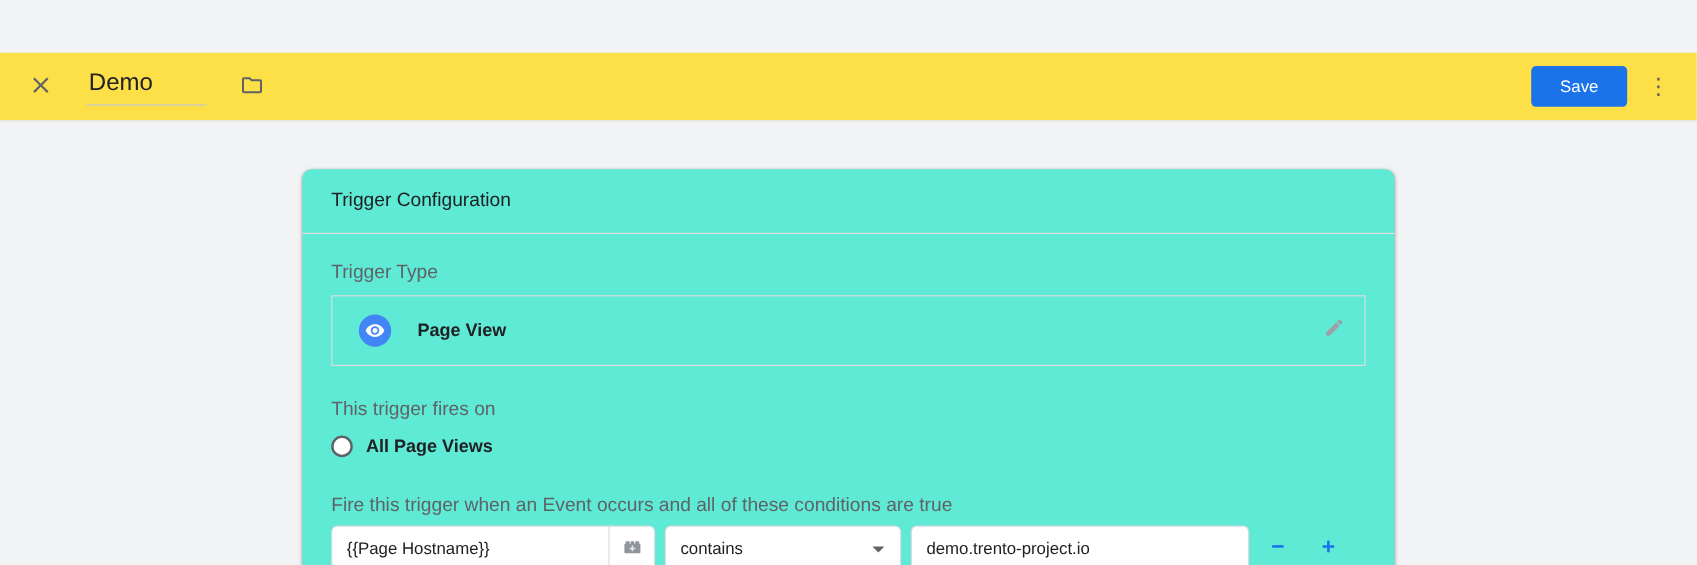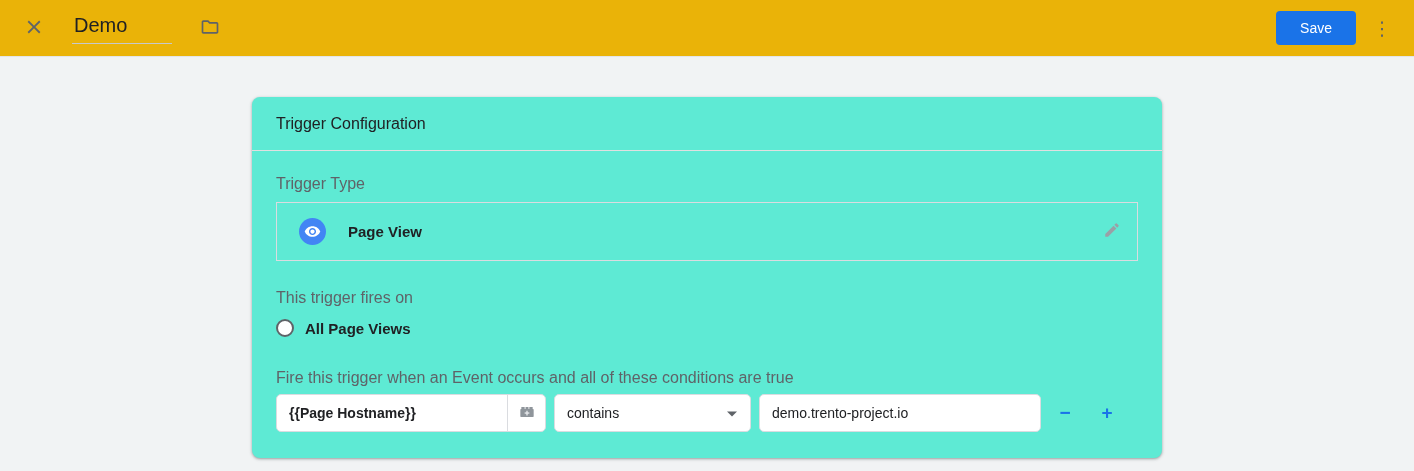--- a/index.html
+++ b/index.html
@@ -7,25 +7,26 @@
     width: 1414px; height: 471px;
     font-family: "Liberation Sans", sans-serif;
     background: #f1f3f4;
     overflow: hidden;
     color: #202124;
   }
 
   
   .topbar {
     height: 57px;
-    background: #eab308;
+    background: #fde047;
     border-bottom: 1px solid #e3e5e8;
     display: flex;
     align-items: center;
     padding: 0 14px 0 16px;
+    margin-top: 44px;
   }
   .icon-btn {
     width: 36px; height: 36px;
     display: flex; align-items: center; justify-content: center;
     cursor: pointer;
     border: none; background: transparent;
   }
   .title-input {
     margin-left: 20px;
     width: 100px;
@@ -135,21 +136,21 @@
     border: 1px solid #dadce0;
     border-radius: 5px;
     height: 38px;
     background: #fff;
     display: flex;
     align-items: center;
     font-size: 14px;
     color: #202124;
   }
   .variable-group { width: 270px; margin-right: 8px; }
-  .variable-text { flex: 1; padding: 0 12px; white-space: nowrap; overflow: hidden; font-weight: bold; }
+  .variable-text { flex: 1; padding: 0 12px; white-space: nowrap; overflow: hidden; }
   .variable-picker {
     width: 38px; height: 100%;
     border-left: 1px solid #dadce0;
     display: flex; align-items: center; justify-content: center;
     cursor: pointer;
     background: transparent; border-top: none; border-right: none; border-bottom: none;
   }
   .operator-select {
     width: 197px; margin-right: 8px;
     justify-content: space-between;

